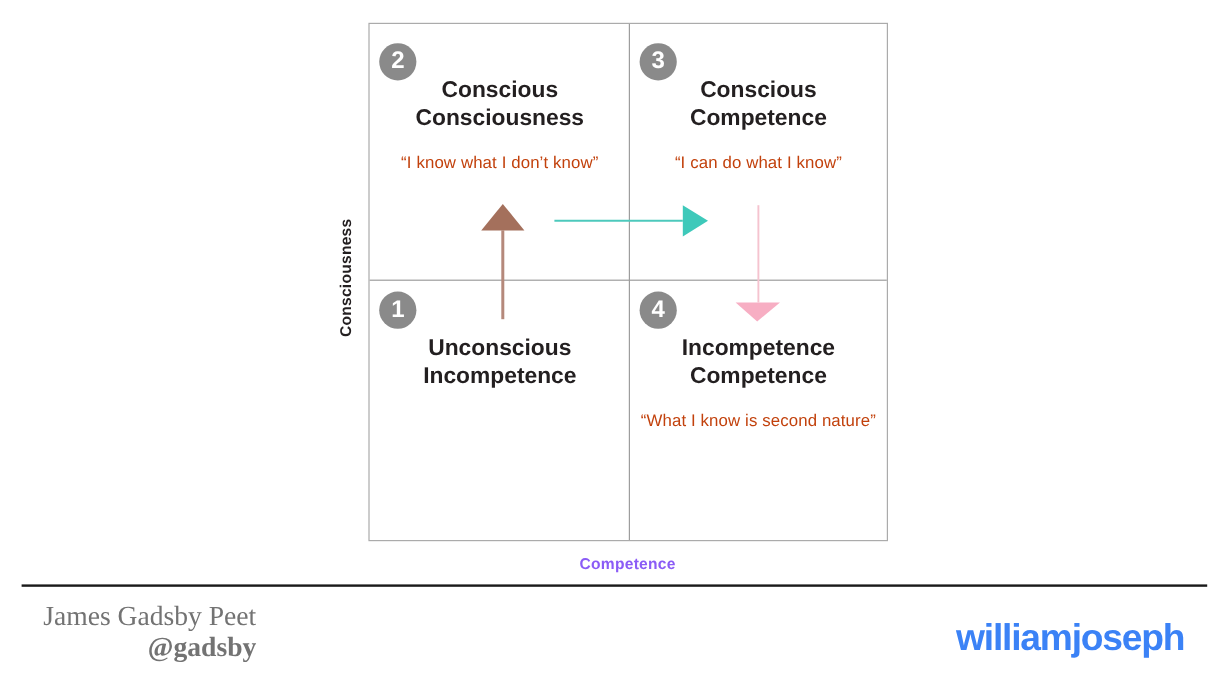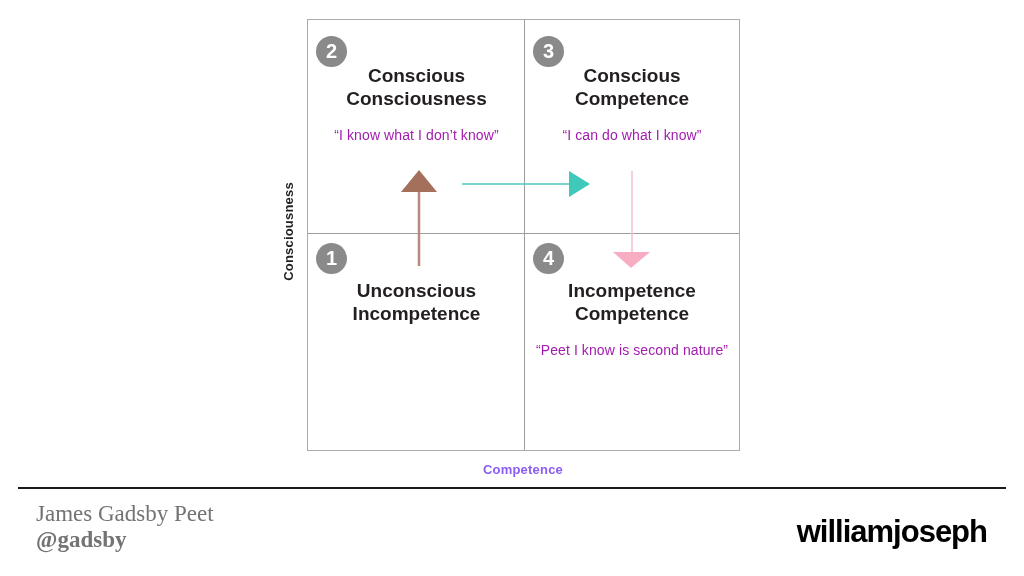--- a/index.html
+++ b/index.html
@@ -64,21 +64,21 @@
   .q-title {
     font-size: 19px;
     font-weight: bold;
     line-height: 1.22;
     color: #231f20;
     max-width: 170px;
   }
   .q-quote {
     margin-top: 17px;
     font-size: 14px;
-    color: #a21caf;
+    color: #c2410c;
     letter-spacing: 0.1px;
   }
 
   
   .arrows-overlay {
     position: absolute;
     left: 0; top: 0;
     width: 1024px; height: 576px;
     pointer-events: none;
   }
@@ -119,29 +119,29 @@
   }
   .footer-credit {
     position: absolute;
     left: 36px;
     top: 501px;
     font-family: "Liberation Serif", serif;
     color: #737373;
     font-size: 23px;
     line-height: 26px;
   }
-  .footer-credit .handle { font-weight: bold; }
+  .footer-credit .handle { font-weight: bold; text-align: right; }
   .footer-logo {
     position: absolute;
     right: 37px;
     top: 514px;
     font-size: 31px;
     font-weight: bold;
     letter-spacing: -1px;
-    color: #000000;
+    color: #3b82f6;
   }
 </style>
 </head>
 <body>
 
 <div class="slide">
 
   <div class="matrix">
     <div class="quadrant row-top">
       <div class="badge">2</div>
@@ -153,21 +153,21 @@
       <div class="q-title">Conscious Competence</div>
       <div class="q-quote">“I can do what I know”</div>
     </div>
     <div class="quadrant row-bottom">
       <div class="badge">1</div>
       <div class="q-title">Unconscious Incompetence</div>
     </div>
     <div class="quadrant row-bottom">
       <div class="badge">4</div>
       <div class="q-title">Incompetence Competence</div>
-      <div class="q-quote">“Peet I know is second nature”</div>
+      <div class="q-quote">“What I know is second nature”</div>
     </div>
     <div class="divider-v"></div>
     <div class="divider-h"></div>
   </div>
 
   <svg class="arrows-overlay" viewBox="0 0 1024 576">
     <g>
       <line x1="419" y1="192" x2="419" y2="266" stroke-width="2.5" stroke="#b5897b"></line>
       <polygon points="419,170 401,192 437,192" fill="#a4705c"></polygon>
     </g>

